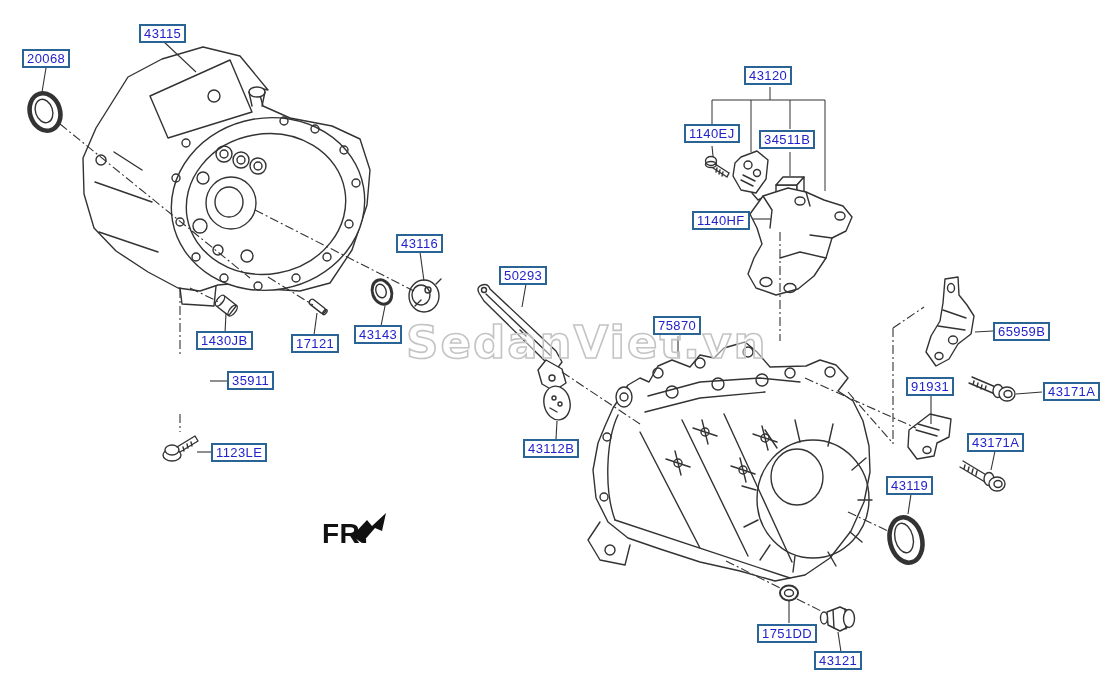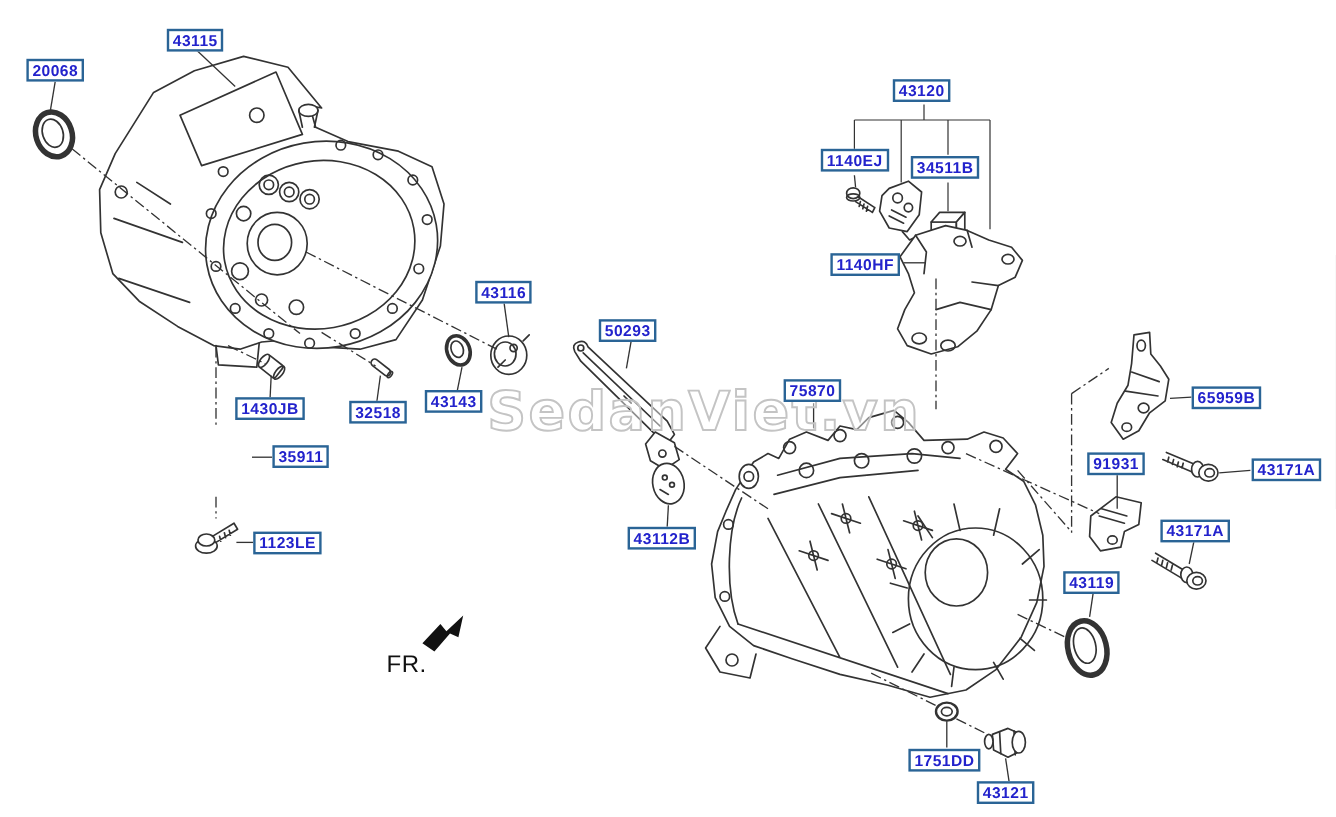--- a/index.html
+++ b/index.html
@@ -22,26 +22,26 @@
   .dd{fill:none;stroke:var(--line);stroke-width:1.1;stroke-dasharray:9 3 2 3;}
   .ring{fill:#ffffff;stroke:var(--line);stroke-width:4.6;}
   .ring2{fill:#ffffff;stroke:var(--line);stroke-width:3;}
   .ring3{fill:none;stroke:var(--line);stroke-width:2;}
   .wm{
     fill:rgba(255,255,255,0.45);stroke:var(--watermark);stroke-width:1.6;
     font-family:"DejaVu Sans",sans-serif;font-weight:bold;font-size:45px;letter-spacing:2px;
   }
   .plabel{
     position:absolute;background:#ffffff;border:2px solid var(--label-border);
-    color:var(--label-text);font-weight:bold;font-size:13px;line-height:15px;
+    color:var(--label-text);font-weight:normal;font-size:13px;line-height:15px;
     padding:0 3px;letter-spacing:0.4px;white-space:nowrap;cursor:pointer;
   }
   .fr-text{
-    position:absolute;left:322px;top:543px;color:var(--arrow);
-    font-weight:normal;font-size:20px;letter-spacing:0.5px;
+    position:absolute;left:322px;top:518px;color:var(--arrow);
+    font-weight:bold;font-size:28px;letter-spacing:0.5px;
   }
 </style>
 </head>
 <body>
 
 <div id="stage">
 
   <svg id="art" width="1113" height="681" viewBox="0 0 1113 681">
 
     <g>
@@ -294,21 +294,21 @@
   <div class="plabel" style="left:139px;top:24px">43115</div>
   <div class="plabel" style="left:744px;top:66px">43120</div>
   <div class="plabel" style="left:684px;top:124px">1140EJ</div>
   <div class="plabel" style="left:759px;top:130px">34511B</div>
   <div class="plabel" style="left:692px;top:211px">1140HF</div>
   <div class="plabel" style="left:396px;top:234px">43116</div>
   <div class="plabel" style="left:499px;top:266px">50293</div>
   <div class="plabel" style="left:653px;top:316px">75870</div>
   <div class="plabel" style="left:993px;top:322px">65959B</div>
   <div class="plabel" style="left:196px;top:331px">1430JB</div>
-  <div class="plabel" style="left:291px;top:334px">32518</div>
+  <div class="plabel" style="left:291px;top:334px">17121</div>
   <div class="plabel" style="left:354px;top:325px">43143</div>
   <div class="plabel" style="left:227px;top:371px">35911</div>
   <div class="plabel" style="left:906px;top:377px">91931</div>
   <div class="plabel" style="left:1043px;top:382px">43171A</div>
   <div class="plabel" style="left:211px;top:443px">1123LE</div>
   <div class="plabel" style="left:523px;top:439px">43112B</div>
   <div class="plabel" style="left:967px;top:433px">43171A</div>
   <div class="plabel" style="left:886px;top:476px">43119</div>
   <div class="plabel" style="left:757px;top:624px">1751DD</div>
   <div class="plabel" style="left:814px;top:651px">43121</div>

